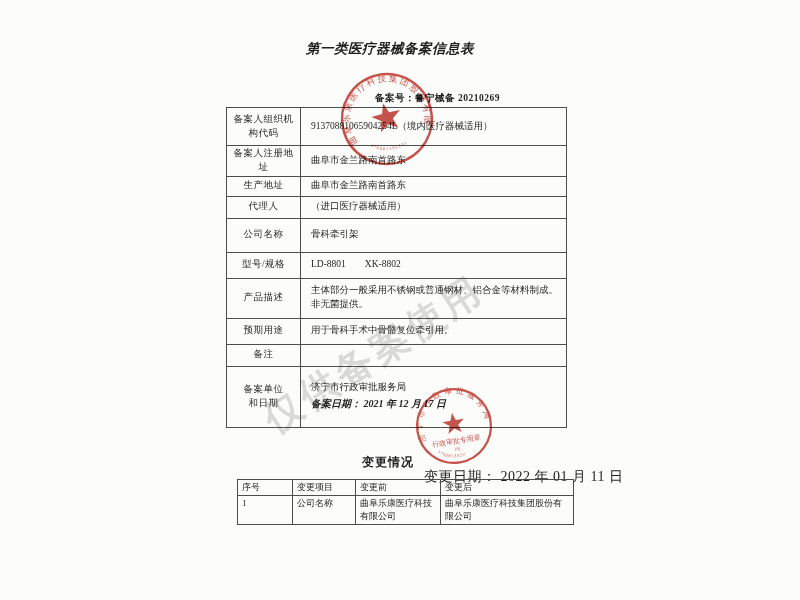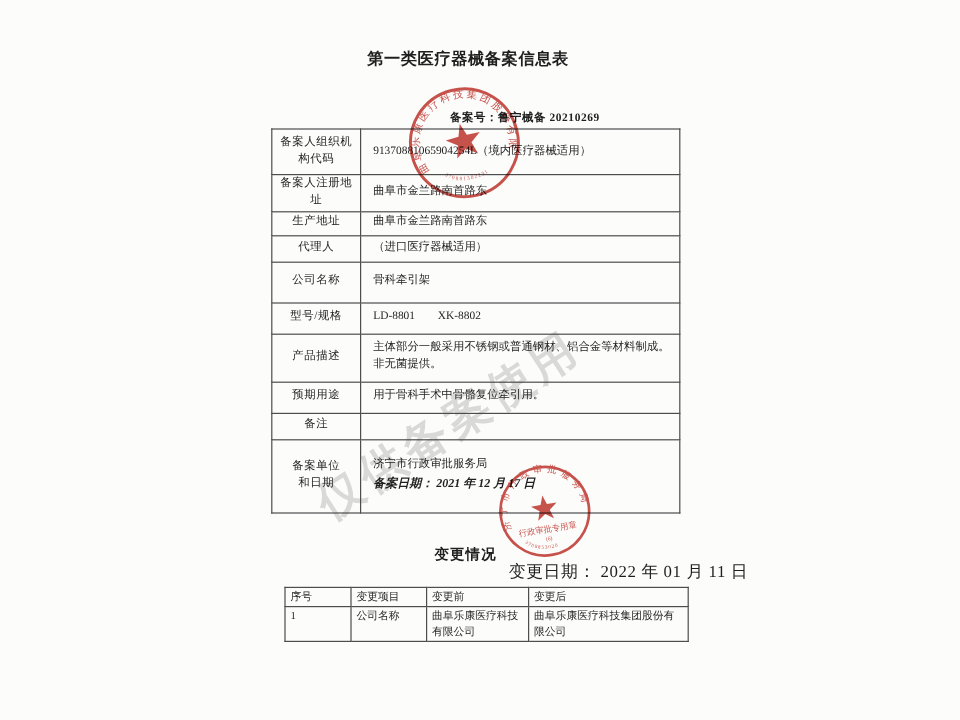--- a/index.html
+++ b/index.html
@@ -16,20 +16,21 @@
     color:#bdbdbd;opacity:.55;white-space:nowrap;
     transform:rotate(-33deg);transform-origin:0 50%;
   }
   .doc-layer{position:relative;z-index:2;}
   .stamp{position:absolute;z-index:3;mix-blend-mode:multiply;opacity:.88;}
   
   .title{
     position:absolute;left:0;top:40px;width:780px;text-align:center;
     font-size:13.5px;font-weight:bold;letter-spacing:0.5px;
     font-family:"Liberation Sans","DejaVu Sans",sans-serif;
+    font-style:italic;
   }
   .record-no{
     position:absolute;left:375px;top:92px;
     font-size:9.5px;font-weight:bold;letter-spacing:0.5px;
   }
   
   table{border-collapse:collapse;table-layout:fixed;}
   td{border:1px solid #4d4d4d;font-size:9.5px;line-height:1.45;
      padding:1px 2px;vertical-align:middle;background:transparent;}
   .mt{position:absolute;left:226px;top:107px;width:322px;}
@@ -52,21 +53,21 @@
   .unit-line2{padding-right:28px;font-size:10px;font-weight:600;margin-top:2px;font-style:italic;}
   
   .chg-title{
     position:absolute;left:0;top:454px;width:776px;text-align:center;
     font-size:12px;font-weight:600;letter-spacing:1px;
   }
   .chg-date{
     position:absolute;left:424px;top:468px;
     font-size:14px;font-weight:400;letter-spacing:0.5px;
   }
-  .ct{position:absolute;left:237px;top:489px;width:300px;}
+  .ct{position:absolute;left:237px;top:479px;width:300px;}
   .ct td{font-size:9px;padding:1px 4px;text-align:left;vertical-align:top;}
   .ct tr.ch td{height:11px}
   .ct tr.cr td{height:22px}
   .ct td.c0{width:46px}.ct td.c1{width:54px}.ct td.c2{width:76px}.ct td.c3{width:124px}
   
   .stamp-top{left:338px;top:70px;width:98px;height:98px;transform:rotate(-14deg);}
   .stamp-bottom{left:413px;top:385px;width:82px;height:82px;transform:rotate(-9deg);}
   .stamp svg{width:100%;height:100%;}
 </style>
 </head>

